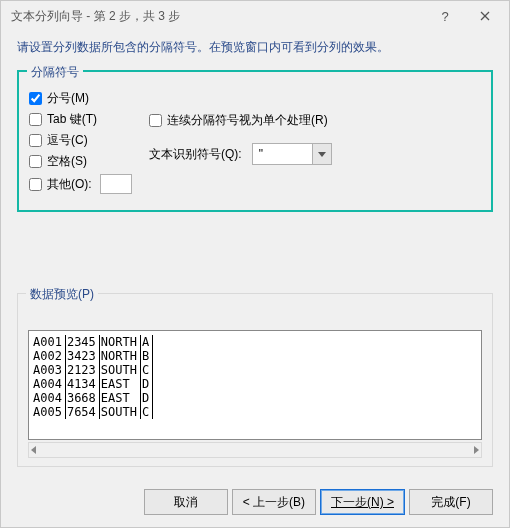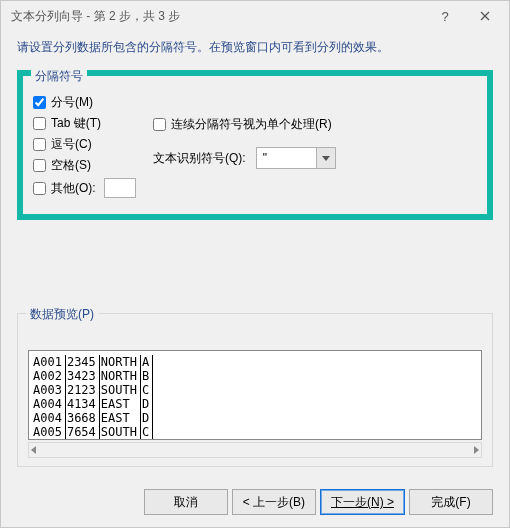--- a/index.html
+++ b/index.html
@@ -49,21 +49,21 @@
     display: flex;
     flex-direction: column;
   }
   .instruction {
     margin: 2px 0 14px 0;
     color: #2a4a8a;
     font-size: 12px;
   }
   
   .group {
-    border: 6px solid #14b8a6;
+    border: 2px solid #14b8a6;
     padding: 14px 10px 12px 10px;
     position: relative;
     margin-bottom: 15px;
   }
   .group-legend {
     position: absolute;
     top: -8px;
     left: 8px;
     background: #f0f0f0;
     padding: 0 4px;
@@ -141,21 +141,21 @@
   
   .preview-group {
     border: 1px solid #d9d9d9;
     padding: 14px 10px 8px 10px;
     position: relative;
   }
   .preview-box {
     margin-top: 22px;
     border: 1px solid #888;
     background: #fff;
-    height: 90px;
+    height: 110px;
     padding: 4px 0 0 4px;
     box-sizing: border-box;
     overflow: hidden;
     position: relative;
   }
   table.preview-table {
     border-collapse: collapse;
     font-family: "SimSun", "Consolas", monospace;
     font-size: 12px;
     line-height: 14px;

